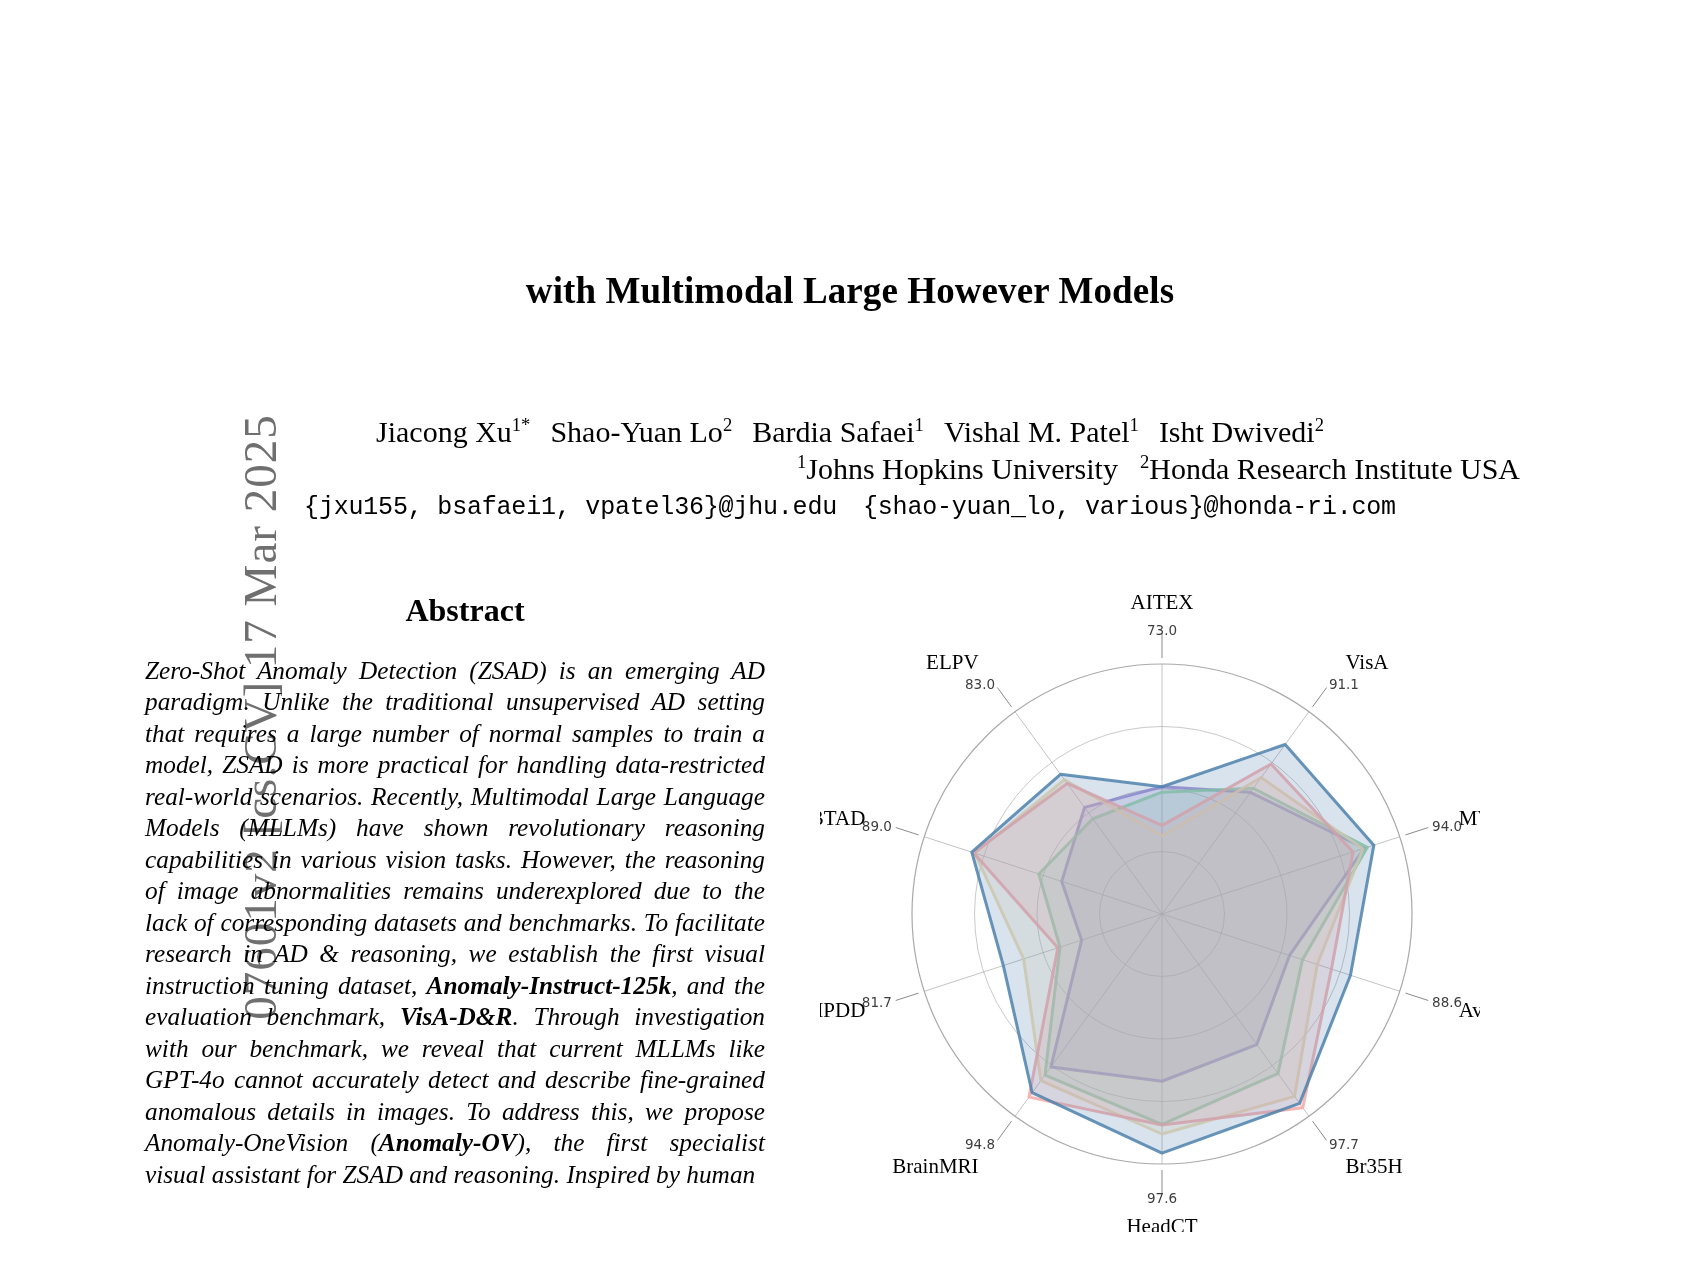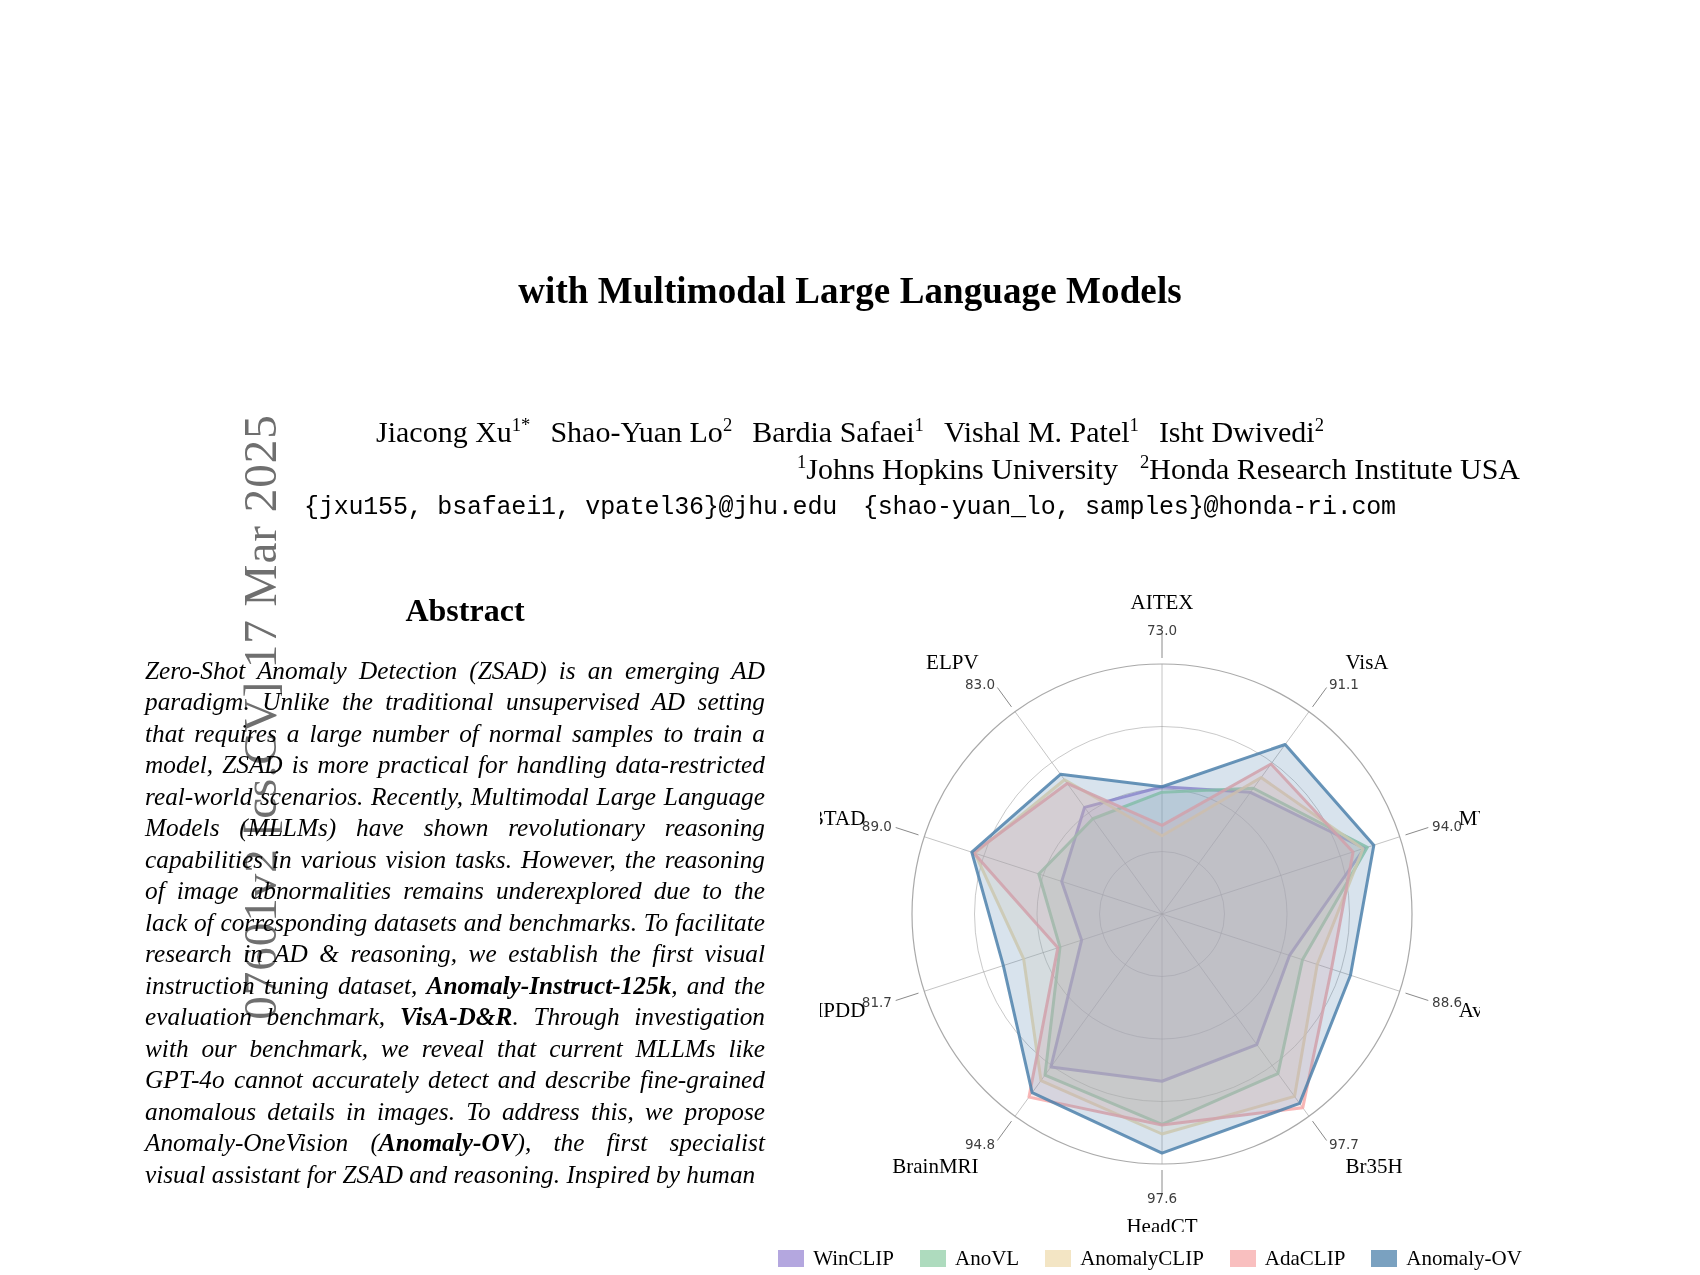--- a/index.html
+++ b/index.html
@@ -114,26 +114,26 @@
   .tick-label{font-family:"DejaVu Sans", sans-serif;font-size:13.5px;fill:#3d3d3d;}
 </style>
 </head>
 <body>
 
 <div class="page">
 
   <div class="arxiv-stamp">07601v2  [cs.CV]  17 Mar 2025</div>
 
   <div class="title">
-    <span class="l2">with Multimodal Large Language Models</span>
+    <span class="l2">with Multimodal Large However Models</span>
   </div>
 
   <div class="authors"><span class="nm">Jiacong Xu<sup>1*</sup></span><span class="gap"></span><span class="nm">Shao-Yuan Lo<sup>2</sup></span><span class="gap"></span><span class="nm">Bardia Safaei<sup>1</sup></span><span class="gap"></span><span class="nm">Vishal M. Patel<sup>1</sup></span><span class="gap"></span><span class="nm">Isht Dwivedi<sup>2</sup></span></div>
   <div class="affil"><span><sup>1</sup>Johns Hopkins University</span><span class="gap"></span><span><sup>2</sup>Honda Research Institute USA</span></div>
-  <div class="emails"><span>{jxu155, bsafaei1, vpatel36}@jhu.edu</span><span class="gap"></span><span>{shao-yuan_lo, samples}@honda-ri.com</span></div>
+  <div class="emails"><span>{jxu155, bsafaei1, vpatel36}@jhu.edu</span><span class="gap"></span><span>{shao-yuan_lo, various}@honda-ri.com</span></div>
 
   <div class="abstract-head">Abstract</div>
   <div class="abstract-body"><span>Zero-Shot Anomaly Detection (ZSAD) is an emerging AD paradigm. Unlike the traditional unsupervised AD setting that requires a large number of normal samples to train a model, ZSAD is more practical for handling data-restricted real-world scenarios. Recently, Multimodal Large Language Models (MLLMs) have shown revolutionary reasoning capabilities in various vision tasks. However, the reasoning of image abnormalities remains underexplored due to the lack of corresponding datasets and benchmarks.  To facilitate research in AD &amp; reasoning, we establish the first visual instruction tuning dataset, </span><b>Anomaly-Instruct-125k</b><span>, and the evaluation benchmark, </span><b>VisA-D&amp;R</b><span>. Through investigation with our benchmark, we reveal that current MLLMs like GPT-4o cannot accurately detect and describe fine-grained anomalous details in images. To address this, we propose Anomaly-OneVision (</span><b>Anomaly-OV</b><span>), the first specialist visual assistant for ZSAD and reasoning. Inspired by human</span></div>
 
   <div class="figure">
     <svg class="radar-svg" width="660" height="660" viewBox="0 0 660 660">
       <g id="radar-grid">
           <circle cx="342" cy="342" r="250" fill="none" stroke="#9a9a9a" stroke-width="1.2" opacity="0.85"></circle>
           <circle cx="342" cy="342" r="187.5" fill="none" stroke="#9a9a9a" stroke-width="0.9" opacity="0.6"></circle>
           <circle cx="342" cy="342" r="125" fill="none" stroke="#9a9a9a" stroke-width="0.9" opacity="0.6"></circle>
@@ -182,37 +182,15 @@
           <line x1="98.5" y1="421.1" x2="75.7" y2="428.5" stroke="#8a8a8a" stroke-width="1"></line>
           <text x="71.9" y="434.8" text-anchor="end" class="tick-label">81.7</text>
           <text x="45.3" y="252.6" text-anchor="end" class="axis-label">BTAD</text>
           <line x1="98.5" y1="262.9" x2="75.7" y2="255.5" stroke="#8a8a8a" stroke-width="1"></line>
           <text x="71.9" y="259.2" text-anchor="end" class="tick-label">89.0</text>
           <text x="158.6" y="96.6" text-anchor="end" class="axis-label">ELPV</text>
           <line x1="191.5" y1="134.9" x2="177.4" y2="115.5" stroke="#8a8a8a" stroke-width="1"></line>
           <text x="175.1" y="117.2" text-anchor="end" class="tick-label">83.0</text>
         </g>
     </svg>
-    <div class="legend" id="radar-legend">
-        <div class="item">
-          <span class="swatch" style="background: rgb(155, 138, 212); opacity: 0.75;"></span>
-          <span>WinCLIP</span>
-        </div>
-        <div class="item">
-          <span class="swatch" style="background: rgb(147, 207, 168); opacity: 0.75;"></span>
-          <span>AnoVL</span>
-        </div>
-        <div class="item">
-          <span class="swatch" style="background: rgb(239, 220, 176); opacity: 0.75;"></span>
-          <span>AnomalyCLIP</span>
-        </div>
-        <div class="item">
-          <span class="swatch" style="background: rgb(247, 170, 170); opacity: 0.75;"></span>
-          <span>AdaCLIP</span>
-        </div>
-        <div class="item">
-          <span class="swatch" style="background: rgb(78, 129, 171); opacity: 0.75;"></span>
-          <span>Anomaly-OV</span>
-        </div>
-      </div>
   </div>
 
 </div>
 
 </body></html>

